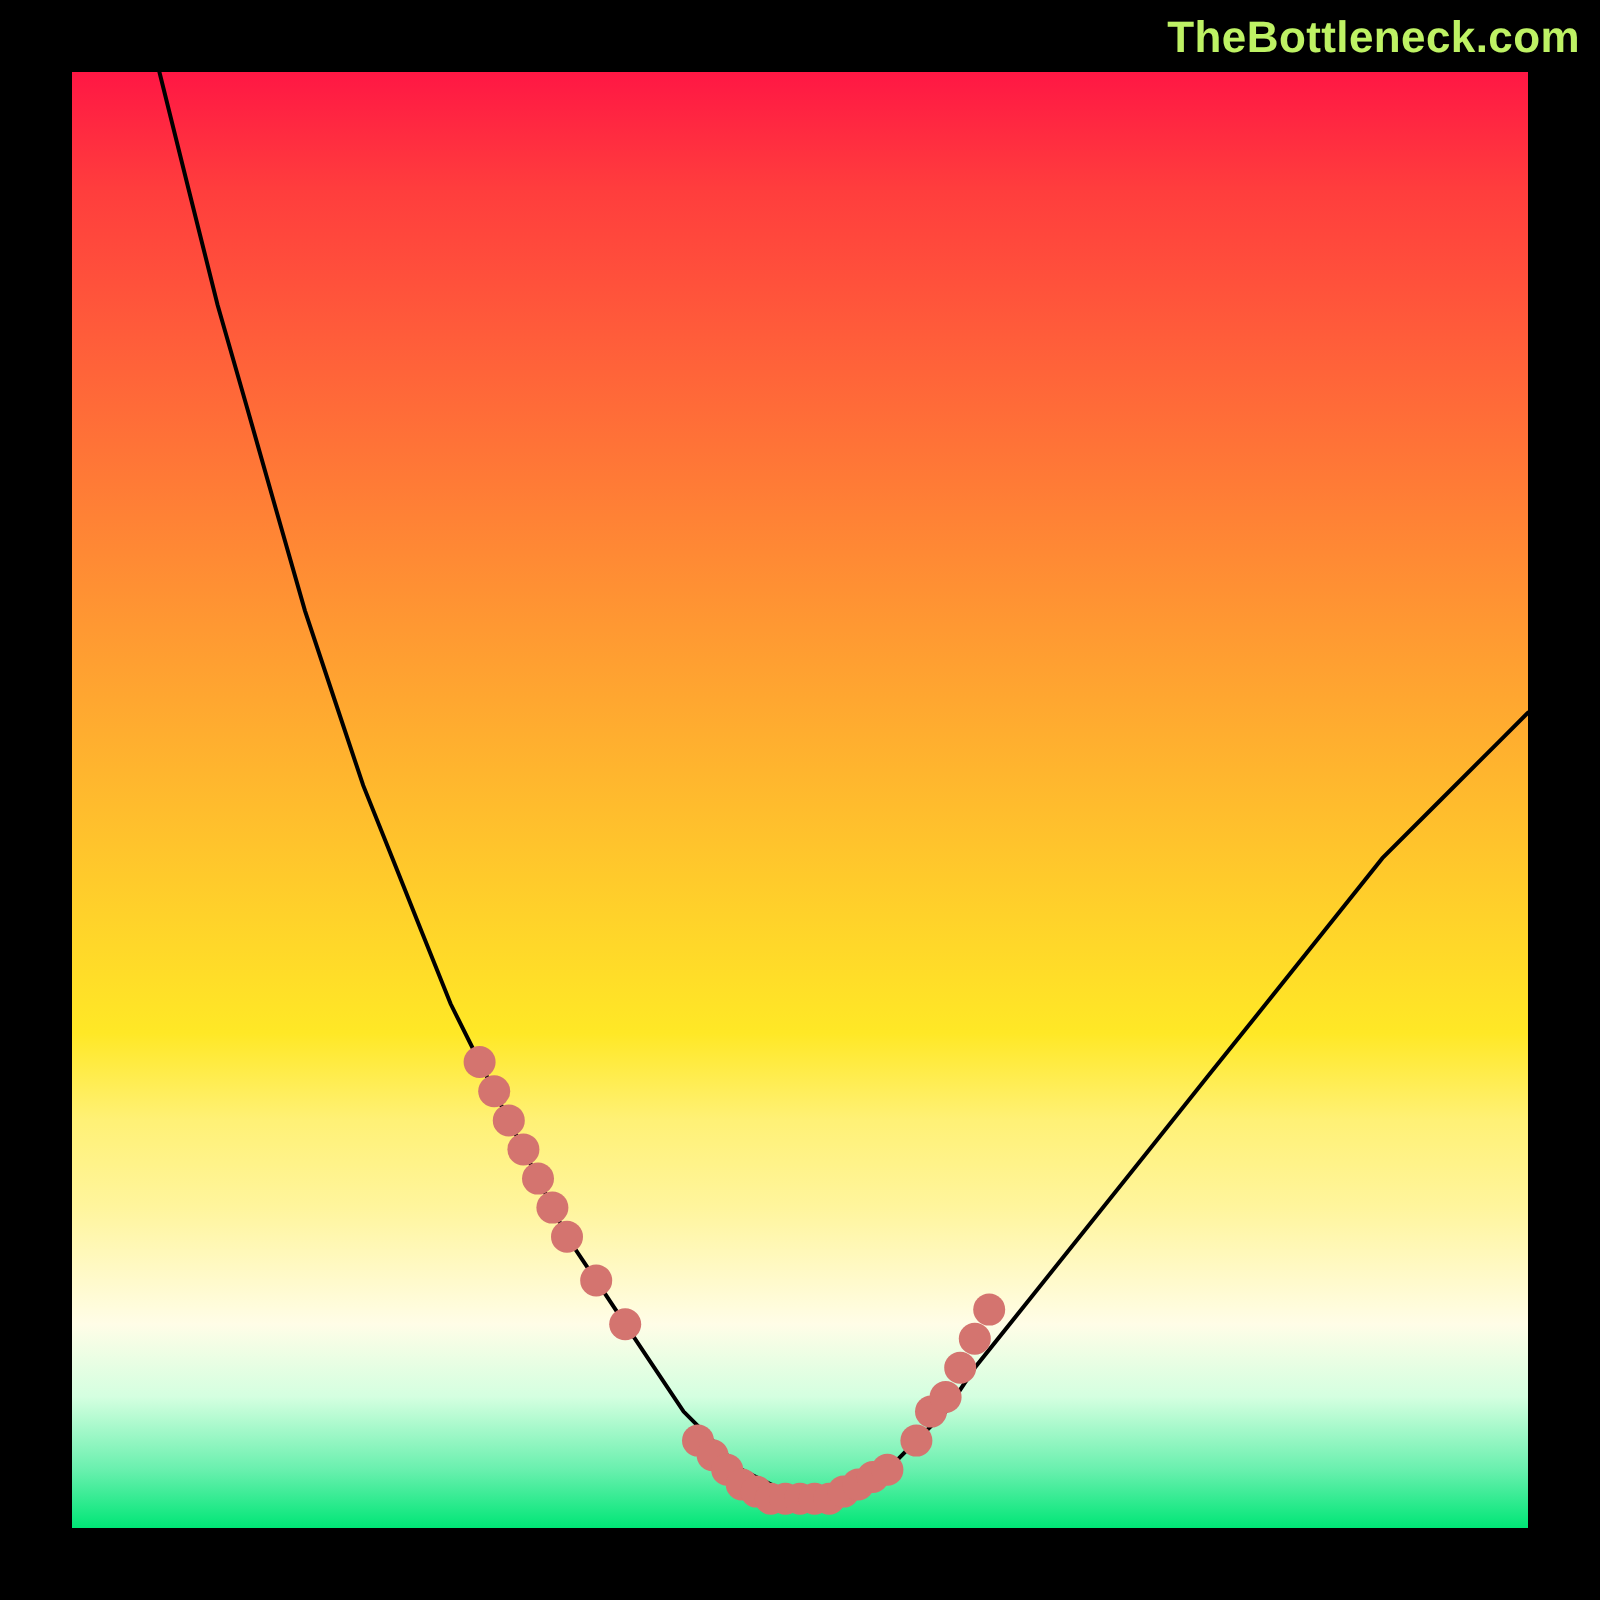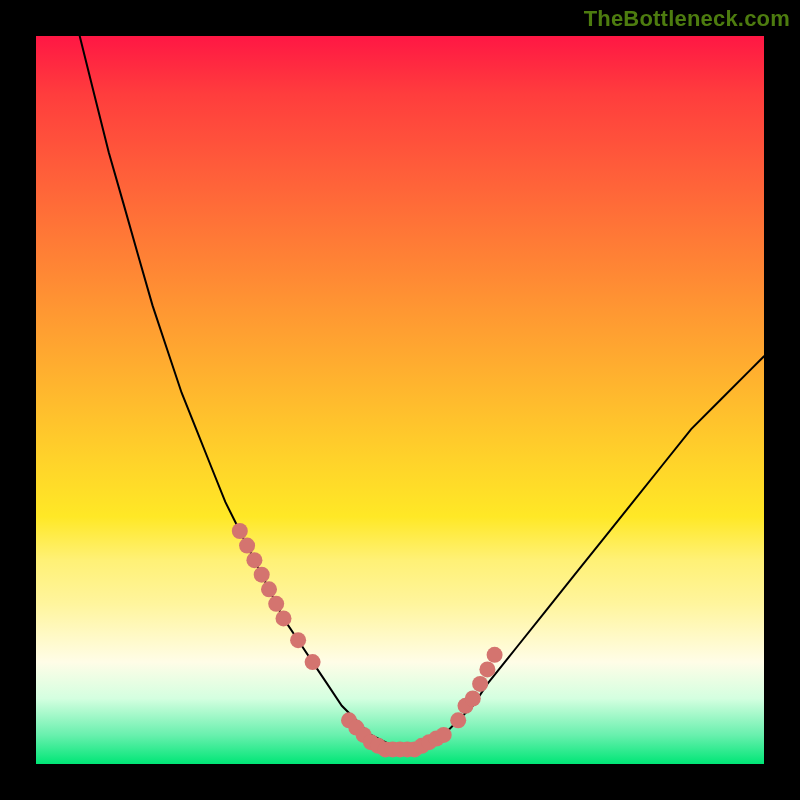--- a/index.html
+++ b/index.html
@@ -33,21 +33,21 @@
       #00e676 100%
     );
   }
   .watermark {
     position: absolute;
     top: 6px;
     right: 10px;
     font-family: Arial, Helvetica, sans-serif;
     font-size: 22px;
     font-weight: 600;
-    color: #4d7c0f;
+    color: #bef264;
     letter-spacing: 0.2px;
   }
   .curve {
     position: absolute;
     left: 0; top: 0;
     width: 728px;
     height: 728px;
     pointer-events: none;
   }
   .curve path.line {

